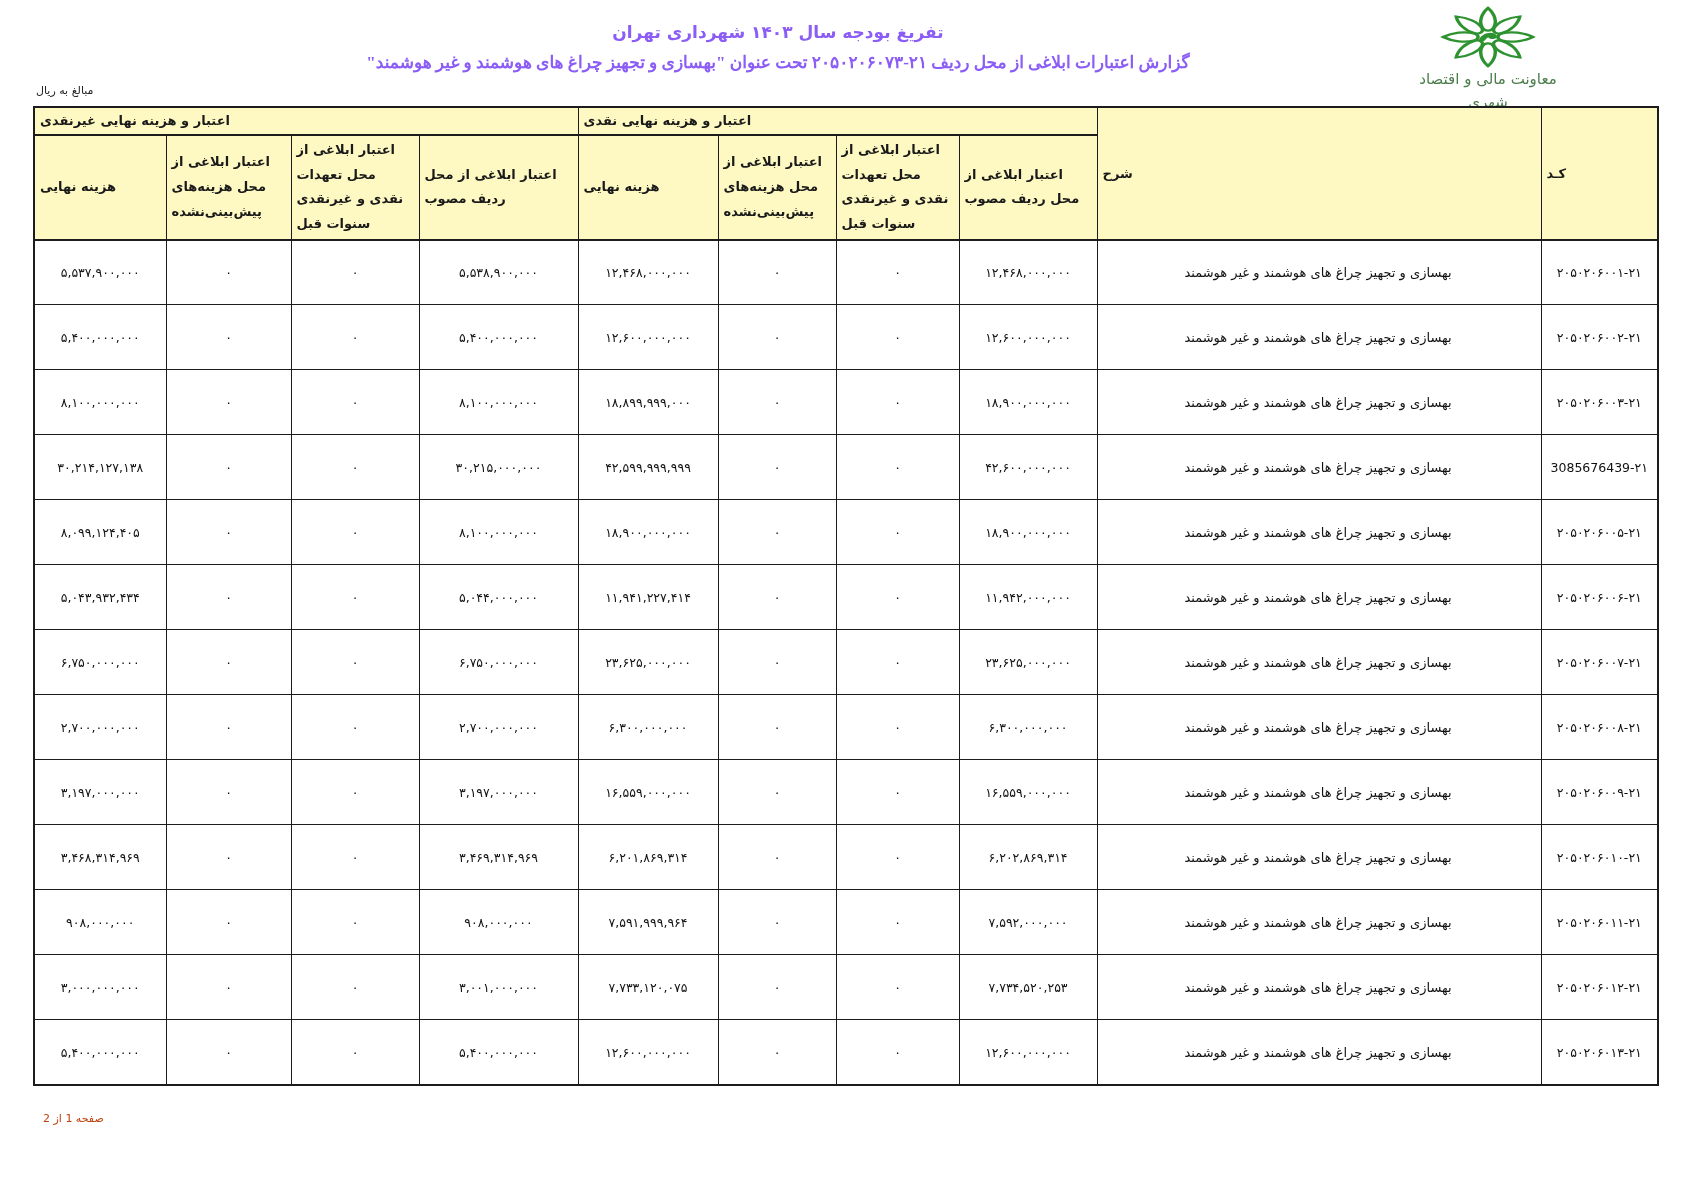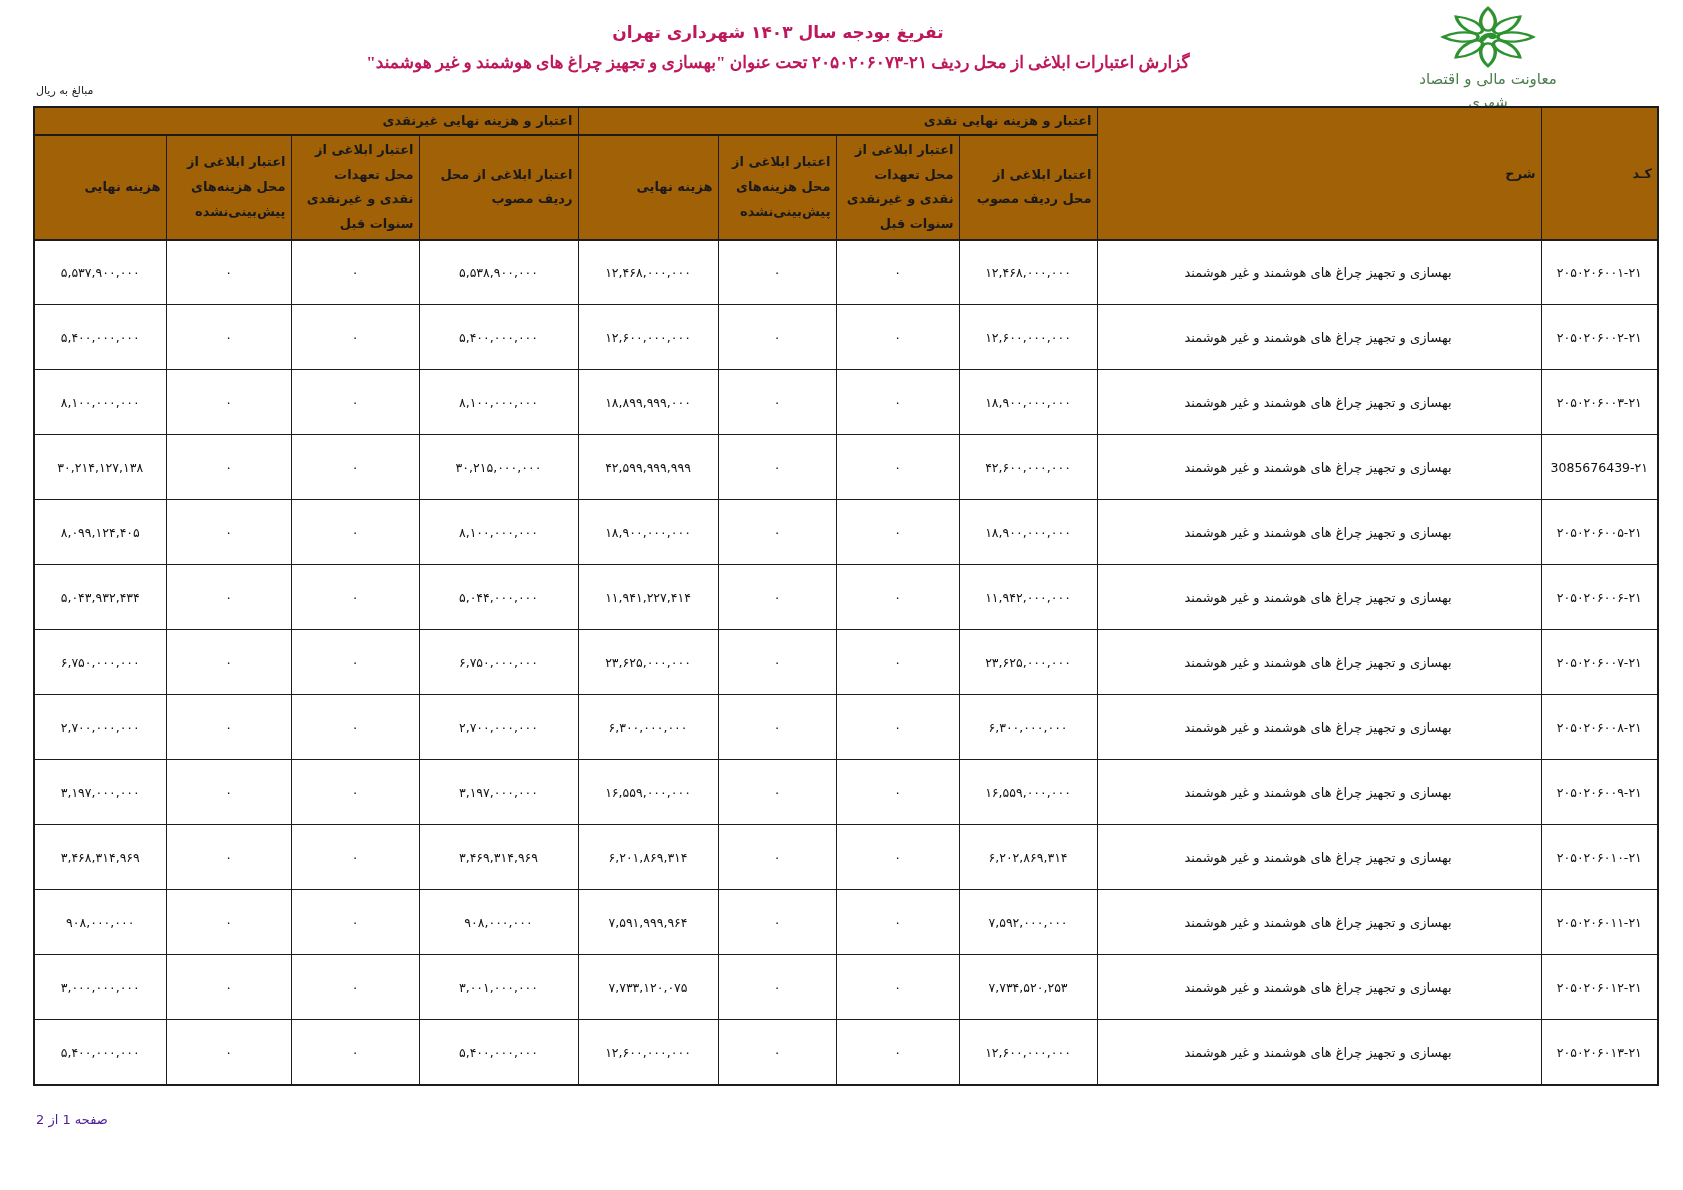--- a/index.html
+++ b/index.html
@@ -2,52 +2,52 @@
 <html lang="fa"><head>
 <meta charset="utf-8">
 <style>
   html,body{margin:0;padding:0;}
   body{
     width:1683px;height:1190px;position:relative;background:#ffffff;
     font-family:"DejaVu Sans", sans-serif;color:#111;overflow:hidden;
   }
   .title{
     position:absolute;left:0;width:1556px;text-align:center;
-    direction:rtl;font-weight:bold;font-size:17px;color:#be185d;
+    direction:rtl;font-weight:bold;font-size:17px;color:#8b5cf6;
   }
   .title1{top:22px;}
   .title2{top:52px;font-family:Liberation Serif, serif;}
   .logo-wrap{position:absolute;top:6px;left:1408px;width:160px;text-align:center;}
   .logo-wrap svg{display:block;margin:0 auto;}
   .org-line{direction:rtl;font-size:15px;line-height:1.55;color:#4c7d4c;}
   .amounts-note{position:absolute;top:84px;left:36px;direction:rtl;font-size:11px;color:#222;}
   table.budget{
     position:absolute;top:106px;left:33px;width:1624px;
     border-collapse:collapse;table-layout:fixed;direction:rtl;
     border:2.5px solid #1c1c1c;
   }
   table.budget th,table.budget td{
     border:1px solid #1c1c1c;overflow:hidden;
   }
   table.budget th{
-    background:#a16207;font-weight:bold;font-size:13px;color:#1a1a1a;
-    text-align:right;vertical-align:middle;padding:2px 5px;line-height:1.9;
+    background:#fef9c3;font-weight:bold;font-size:13px;color:#1a1a1a;
+    text-align:left;vertical-align:middle;padding:2px 5px;line-height:1.9;
   }
   tr.group-row{height:28px;}
   tr.group-row th{line-height:1.2;border-bottom-width:2px;}
   tr.sub-row{height:104px;}
   tr.sub-row th{border-bottom-width:2.5px;}
   th.span-cell{border-bottom-width:2.5px;}
   tbody tr{height:65px;}
   tbody td{
     background:#fff;font-size:12.5px;text-align:center;vertical-align:middle;
     padding:0 6px;border-bottom-width:2px;
   }
   tbody td.desc{padding-right:8px;font-size:13px;}
-  .page-footer{position:absolute;top:1112px;left:36px;direction:rtl;font-size:13px;color:#4c1d95;}
+  .page-footer{position:absolute;top:1112px;left:43px;direction:rtl;font-size:11px;color:#c2410c;}
 </style>
 </head>
 <body>
 
 <div class="title title1">تفریغ بودجه سال ۱۴۰۳ شهرداری تهران</div>
 <div class="title title2">گزارش اعتبارات ابلاغی از محل ردیف ۲۱-۲۰۵۰۲۰۶۰۷۳ تحت عنوان "بهسازی و تجهیز چراغ های هوشمند و غیر هوشمند"</div>
 
 <div class="logo-wrap">
   <svg width="104" height="62" viewBox="-52 -31 104 62" preserveAspectRatio="none">
     <g fill="none" stroke="#2e9230" stroke-width="2.2" transform="scale(1.55,1)">

